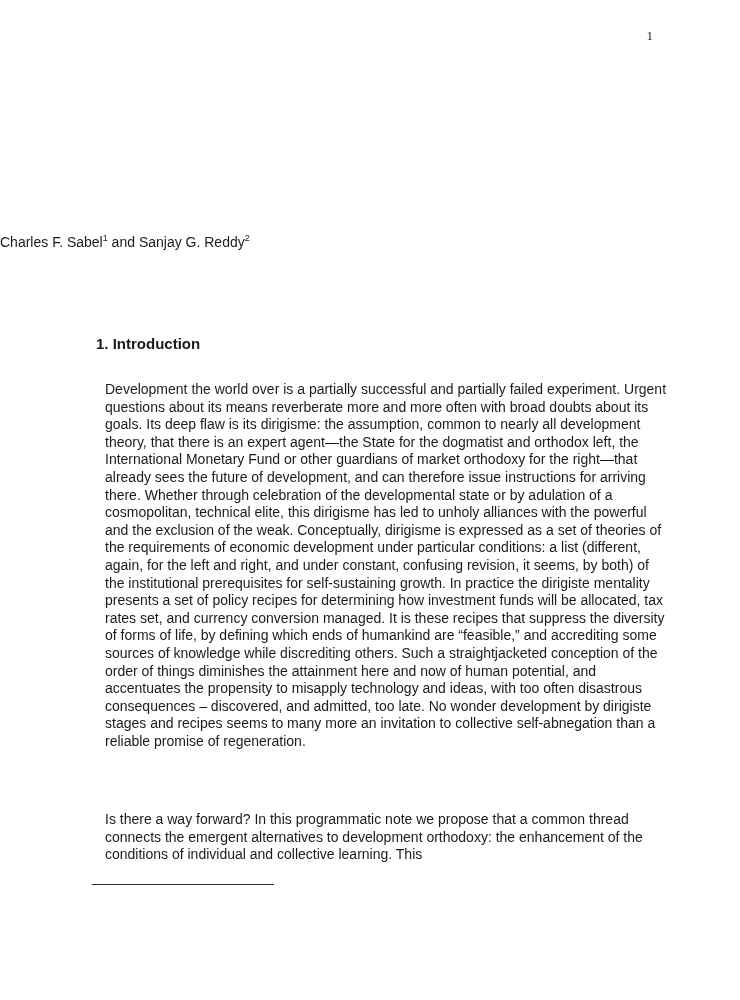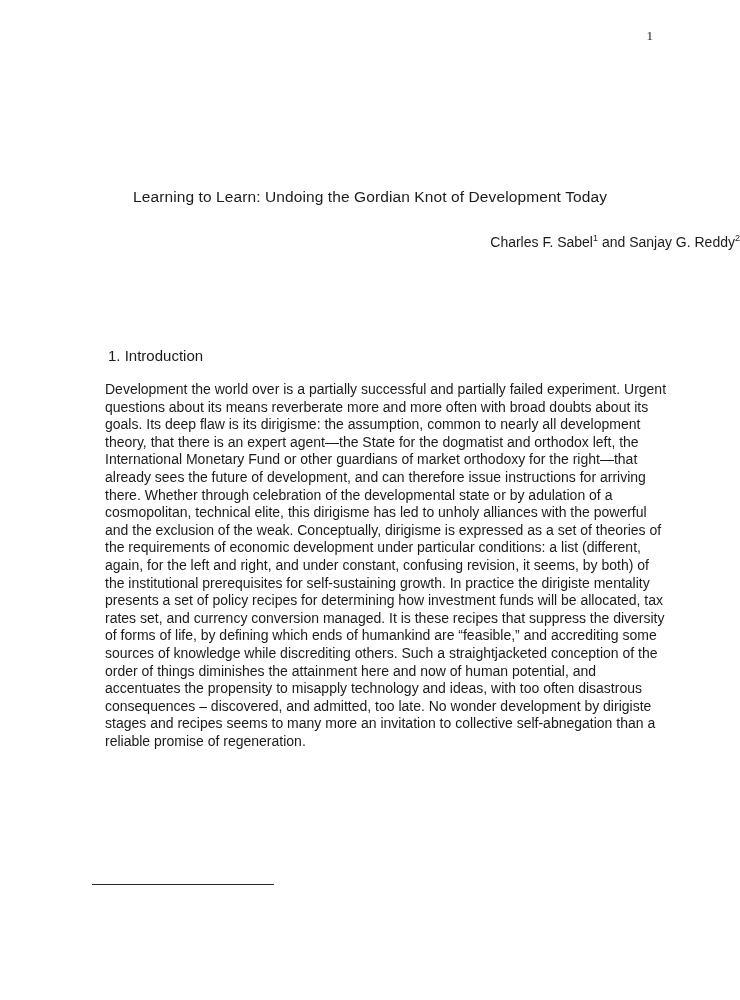--- a/index.html
+++ b/index.html
@@ -33,36 +33,36 @@
     font-size: 15.5px;
     font-weight: 400;
     letter-spacing: 0.1px;
   }
 
   .authors {
     position: absolute;
     top: 234px;
     left: 0;
     width: 740px;
-    text-align: right;
+    text-align: left;
     font-size: 14px;
   }
   .fn-ref {
     font-size: 9px;
     vertical-align: super;
     line-height: 0;
   }
 
   .section-heading {
     position: absolute;
     top: 331px;
     left: 92px;
-    margin: 16px;
+    margin: 4px;
     font-size: 15px;
-    font-weight: 400;
+    font-weight: 700;
   }
 
   .body-paragraph {
     position: absolute;
     left: 92px;
     width: 566px;
     margin: 13px;
     font-size: 14px;
     line-height: 17.6px;
     text-align: left;
@@ -94,25 +94,25 @@
     line-height: 0;
   }
 </style>
 </head>
 <body>
 
 <div class="page">
 
   <div class="page-number">1</div>
 
-  <h1 class="title">Learning to Learn: Undoing the Gordian Knot of Development Today</h1>
 
   <div class="authors"><span>Charles F. Sabel</span><sup class="fn-ref">1</sup><span> and </span><span>Sanjay G. Reddy</span><sup class="fn-ref">2</sup></div>
 
   <h2 class="section-heading">1. Introduction</h2>
 
   <p class="body-paragraph para-1">Development the world over is a partially successful and partially failed experiment.  Urgent questions about its means reverberate more and more often with broad doubts about its goals. Its deep flaw is its dirigisme: the assumption, common to nearly all development theory, that there is an expert agent—the State for the dogmatist and orthodox left, the International Monetary Fund or other guardians of market orthodoxy for the right—that already sees the future of development, and can therefore issue instructions for arriving there.   Whether through celebration of the developmental state or by adulation of a cosmopolitan, technical elite, this dirigisme has led to unholy alliances with the powerful and the exclusion of the weak.  Conceptually, dirigisme is expressed as a set of theories of the requirements of economic development under particular conditions: a list (different, again, for the left and right, and under constant, confusing revision, it seems, by both) of the institutional prerequisites for self-sustaining growth.  In practice the dirigiste mentality presents a set of policy recipes for determining how investment funds will be allocated, tax rates set, and currency conversion managed. It is these recipes that suppress the diversity of forms of life, by defining which ends of humankind are “feasible,” and accrediting some sources of knowledge while discrediting others.  Such a straightjacketed conception of the order of things diminishes the attainment here and now of human potential, and accentuates the propensity to misapply technology and ideas, with too often disastrous consequences – discovered, and admitted, too late.  No wonder development by dirigiste stages and recipes seems to many more an invitation to collective self-abnegation than a reliable promise of regeneration.</p>
 
+  <p class="body-paragraph para-2">Is there a way forward? In this programmatic note we propose that a common thread connects the emergent alternatives to development orthodoxy:  the enhancement of the conditions of individual and collective learning. This</p>
 
   <div class="footnote-rule"></div>
 
 
 </div>
 
 </body></html>

